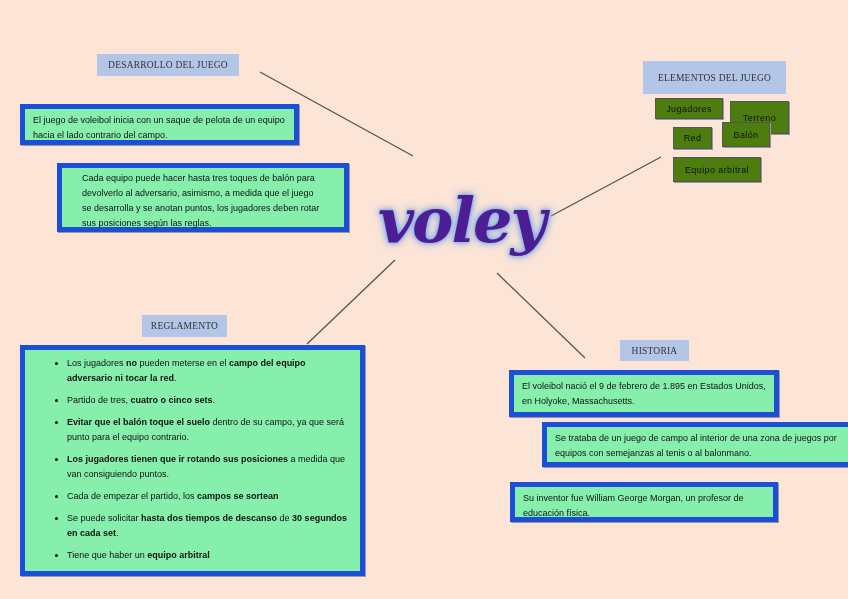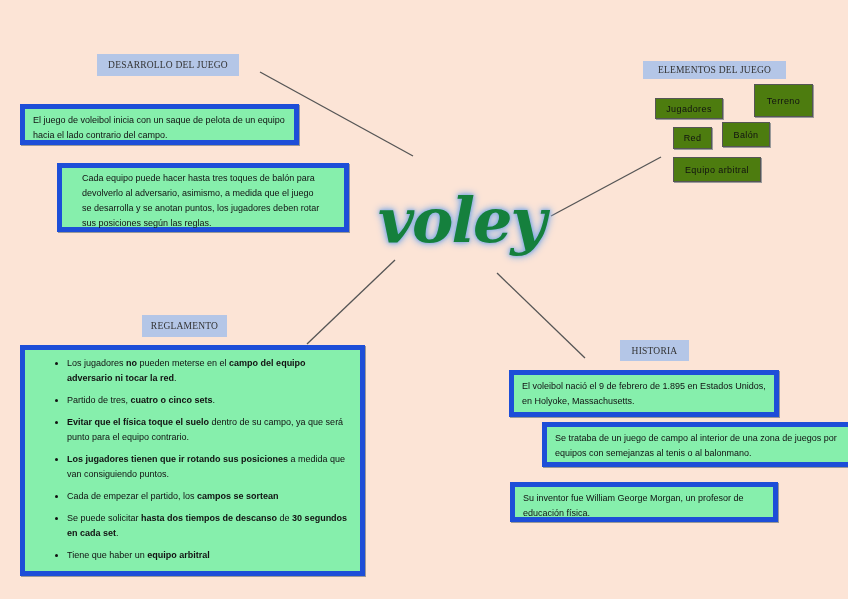--- a/index.html
+++ b/index.html
@@ -44,21 +44,21 @@
   }
   svg.lines { position: absolute; left: 0; top: 0; }
   .title {
     position: absolute;
     left: 378px; top: 176px;
     width: 160px; height: 90px;
     font-family: "DejaVu Serif", serif;
     font-style: italic;
     font-weight: bold;
     font-size: 62px;
-    color: #15803d;
+    color: #4c1d95;
     text-shadow: 0 0 6px #7FA8E0, 0 0 10px #9BBCEB, 0 0 3px #7FA8E0;
     letter-spacing: -2px;
     line-height: 90px;
     text-align: center;
   }
   ul.rules {
     margin: 0; padding: 6px 10px 0 42px;
     list-style: disc;
   }
   ul.rules li {
@@ -77,33 +77,33 @@
   <line x1="395" y1="260" x2="307" y2="344" stroke="#555" stroke-width="1.3"></line>
   <line x1="497" y1="273" x2="585" y2="358" stroke="#555" stroke-width="1.3"></line>
 </svg>
 
 <div class="title">voley</div>
 
 <div class="label" style="left:97px; top:54px; width:142px; height:22px;">DESARROLLO DEL JUEGO</div>
 <div class="box" style="left:20px; top:104px; width:279px; height:41px; padding:4px 8px;">El juego de voleibol inicia con un saque de pelota de un equipo hacia el lado contrario del campo.</div>
 <div class="box" style="left:57px; top:163px; width:292px; height:69px; padding:3px 20px;">Cada equipo puede hacer hasta tres toques de balón para devolverlo al adversario, asimismo, a medida que el juego se desarrolla y se anotan puntos, los jugadores deben rotar sus posiciones según las reglas.</div>
 
-<div class="label" style="left:643px; top:61px; width:143px; height:18px;">ELEMENTOS DEL JUEGO</div>
+<div class="label" style="left:643px; top:61px; width:143px; height:33px;">ELEMENTOS DEL JUEGO</div>
 <div class="small" style="left:655px; top:98px; width:68px; height:21px;">Jugadores</div>
-<div class="small" style="left:730px; top:84px; width:59px; height:33px;margin-left:24px;">Terreno</div>
+<div class="small" style="left:730px; top:101px; width:59px; height:33px;">Terreno</div>
 <div class="small" style="left:673px; top:127px; width:39px; height:22px;">Red</div>
 <div class="small" style="left:722px; top:122px; width:48px; height:25px;">Balón</div>
 <div class="small" style="left:673px; top:157px; width:88px; height:25px;">Equipo arbitral</div>
 
 <div class="label" style="left:142px; top:315px; width:85px; height:22px;">REGLAMENTO</div>
 <div class="box" style="left:20px; top:345px; width:345px; height:231px;">
   <ul class="rules" id="rules-list">
     <li><span>Los jugadores </span><b>no</b><span> pueden meterse en el </span><b>campo del equipo adversario ni tocar la red</b><span>.</span></li>
     <li><span>Partido de tres, </span><b>cuatro o cinco sets</b><span>.</span></li>
-    <li><b>Evitar que el física toque el suelo</b><span> dentro de su campo, ya que será punto para el equipo contrario.</span></li>
+    <li><b>Evitar que el balón toque el suelo</b><span> dentro de su campo, ya que será punto para el equipo contrario.</span></li>
     <li><b>Los jugadores tienen que ir rotando sus posiciones</b><span> a medida que van consiguiendo puntos.</span></li>
     <li><span>Cada de empezar el partido, los </span><b>campos se sortean</b></li>
     <li><span>Se puede solicitar </span><b>hasta dos tiempos de descanso</b><span> de </span><b>30 segundos en cada set</b><span>.</span></li>
     <li><span>Tiene que haber un </span><b>equipo arbitral</b></li>
   </ul>
 </div>
 
 <div class="label" style="left:620px; top:340px; width:69px; height:21px;text-align:center;">HISTORIA</div>
 <div class="box" style="left:509px; top:370px; width:270px; height:47px; padding:4px 8px;">El voleibol nació el 9 de febrero de 1.895 en Estados Unidos, en Holyoke, Massachusetts.</div>
 <div class="box" style="left:542px; top:422px; width:334px; height:45px; padding:4px 8px;">Se trataba de un juego de campo al interior de una zona de juegos por equipos con semejanzas al tenis o al balonmano.</div>

